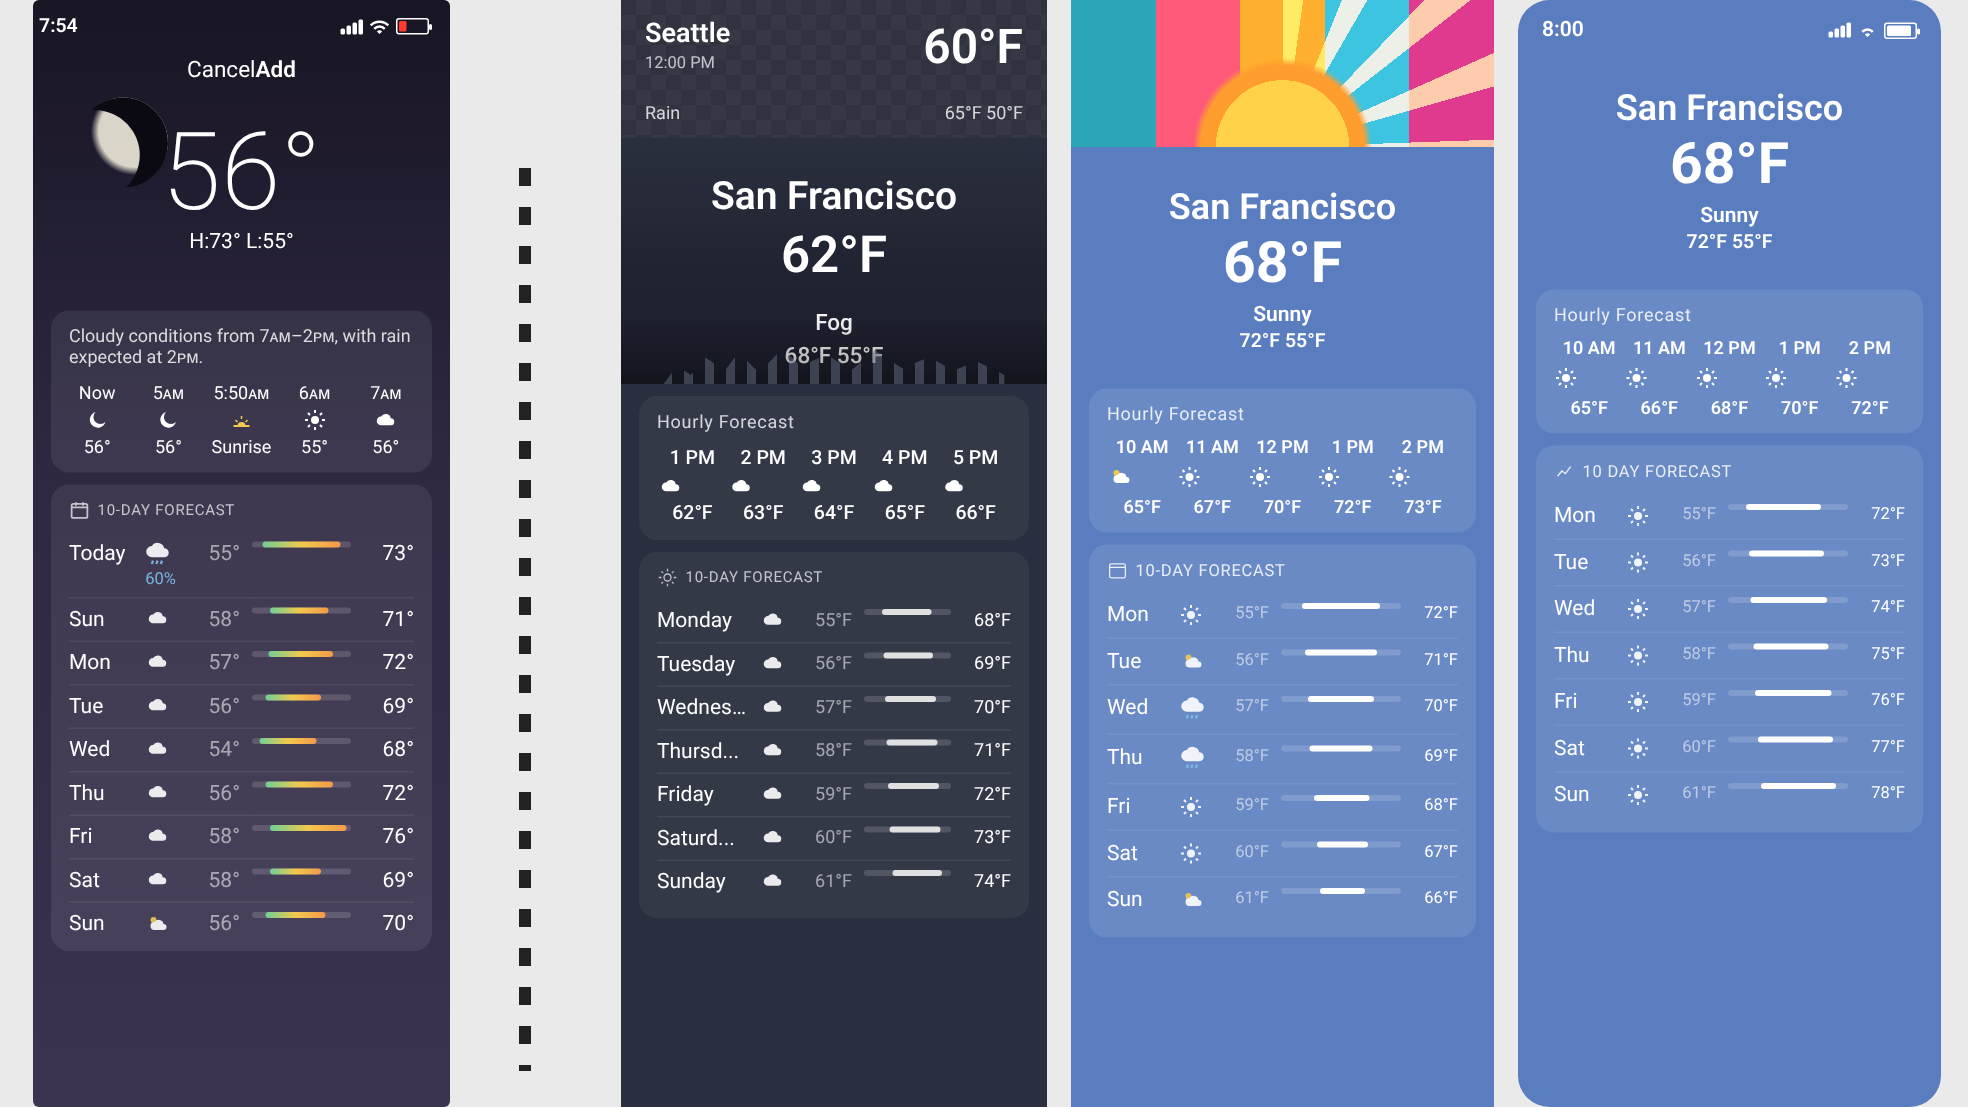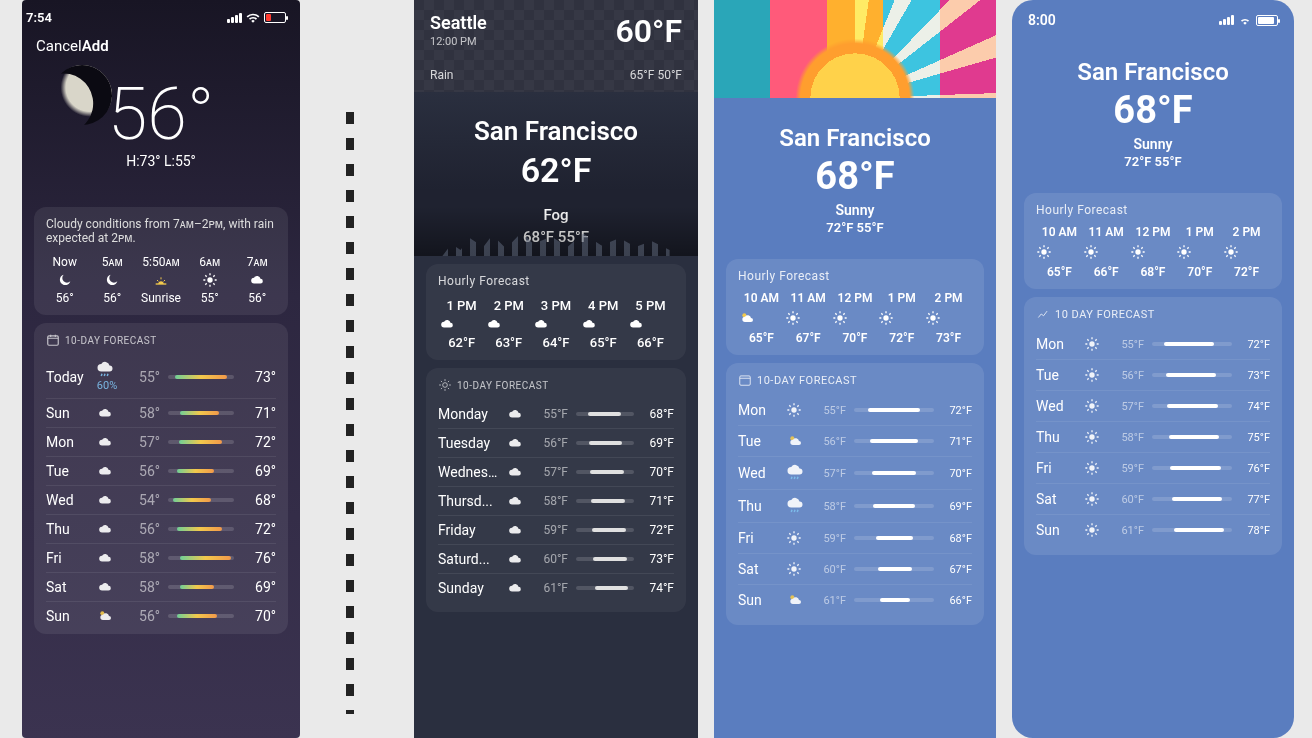--- a/index.html
+++ b/index.html
@@ -21,40 +21,40 @@
   
   .p1 { left: 22px; top: 0; background: linear-gradient(#181524 0%, #2d2740 40%, #3b3350 100%); border-radius: 4px; }
   .p1 .statusbar { display:flex; justify-content:space-between; padding: 10px 14px 2px 4px; font-size: 13px; font-weight:600; align-items:center; }
   .status-icons { display:flex; gap:4px; align-items:center; }
   .bars { display:inline-flex; gap:1px; align-items:flex-end; }
   .bars span { width:3px; background:#fff; display:inline-block; border-radius:1px; }
   .bars span:nth-child(1){height:4px;} .bars span:nth-child(2){height:6px;} .bars span:nth-child(3){height:8px;} .bars span:nth-child(4){height:10px;}
   .battery { width:22px; height:11px; border:1px solid #fff; border-radius:2px; position:relative; }
   .battery::after{content:"";position:absolute;right:-3px;top:3px;width:2px;height:4px;background:#fff;border-radius:1px;}
   .battery .fill{position:absolute;left:1px;top:1px;bottom:1px;width:25%;background:#ff3b30;border-radius:1px;}
-  .p1 .navbar { display:flex; justify-content:flex-start; padding: 10px 14px; font-size:15px; }
+  .p1 .navbar { display:flex; justify-content:center; padding: 10px 14px; font-size:15px; }
   .p1 .hero { position:relative; text-align:center; padding: 14px 0 30px 0; }
   .p1 .moon {
     position:absolute; left:30px; top:0; width:60px; height:60px;
     border-radius:50%;
     background: radial-gradient(circle at 65% 40%, #d9d6c9 45%, rgba(0,0,0,0) 55%);
     transform: rotate(-10deg);
     box-shadow: inset -20px 5px 0 0 #0b0a12;
   }
   .p1 .city { font-size:28px; font-weight:400; }
   .p1 .temp { font-size:72px; font-weight:200; line-height:1; }
   .p1 .cond { font-size:15px; margin-top:4px; }
   .p1 .hilo { font-size:14px; margin-top:2px; }
   .card { background: rgba(255,255,255,0.08); border-radius: 12px; margin: 8px 12px; padding: 10px 12px; }
   .p1 .summary { font-size:12px; color:#ddd; }
   .p1 .hourly-row { display:flex; gap:10px; margin-top:10px; justify-content:space-between; font-size:12px; text-align:center;}
   .p1 .hourly-row .cell { flex:1; }
   .p1 .hourly-row .icon { margin:3px 0; height:16px; display:flex; align-items:center; justify-content:center;}
   .section-title { font-size:10px; letter-spacing:0.5px; opacity:0.7; margin-bottom:8px; display:flex; align-items:center; gap:5px;}
-  .day-row { display:flex; align-items:center; font-size:14px; padding:6px 0; border-top:1px solid rgba(255,255,255,0.08); gap:8px;}
+  .day-row { display:flex; font-size:14px; padding:6px 0; border-top:1px solid rgba(255,255,255,0.08); gap:8px;}
   .day-row:first-of-type{border-top:none;}
   .day-row .dname{ width:42px; }
   .day-row .dicon{ width:22px; text-align:center; opacity:0.9; }
   .day-row .dlo{ width:34px; text-align:right; opacity:0.55; }
   .day-row .dbar{ flex:1; height:4px; border-radius:2px; background:rgba(255,255,255,0.15); position:relative; }
   .day-row .dbar .fill{ position:absolute; top:0; bottom:0; border-radius:2px; }
   .p1 .dbar .fill{ background: linear-gradient(90deg,#6fcf97,#f2c94c,#f2994a); }
   .day-row .dhi{ width:34px; text-align:right; }
   .p1 .pct { font-size:11px; color:#7ec0ee; display:block; }
 

